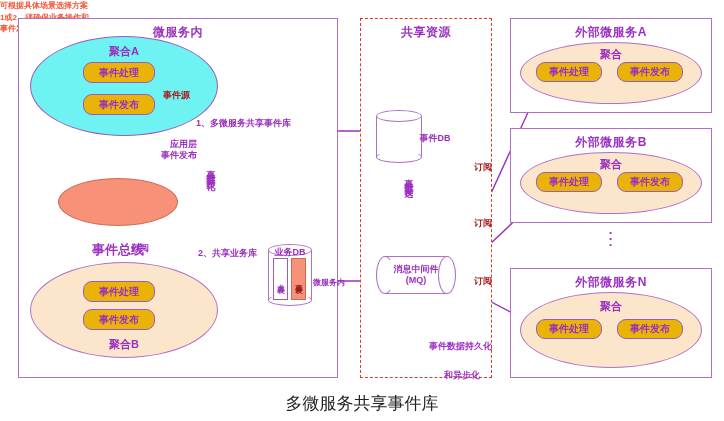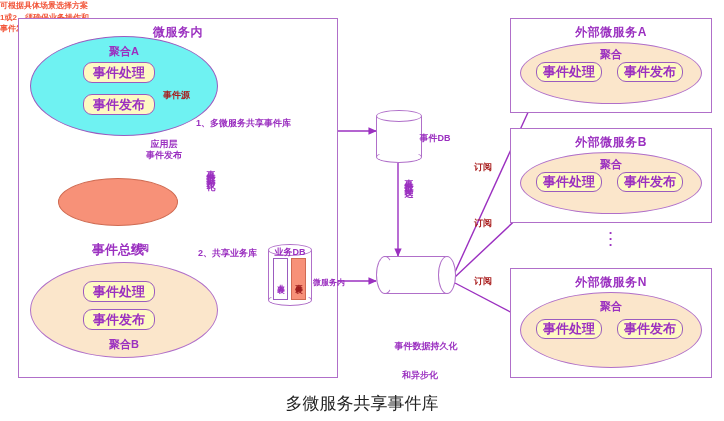--- a/index.html
+++ b/index.html
@@ -31,36 +31,36 @@
 
   .ell-label{
     position:absolute;width:100%;text-align:center;left:0;
     font-size:11px;font-weight:bold;color:#9b30c0;
   }
   .ell-label.top{top:7px;}
   .ell-label.bottom{bottom:5px;}
 
   
   .pill{
-    position:absolute;background:#fef9c3;border:1.2px solid #9b5bbf;border-radius:9px;
+    position:absolute;background:#eab308;border:1.2px solid #9b5bbf;border-radius:9px;
     display:flex;align-items:center;justify-content:center;
-    font-size:13px;font-weight:bold;color:#9b30c0;box-sizing:border-box;
+    font-size:10px;font-weight:bold;color:#9b30c0;box-sizing:border-box;
     white-space:nowrap;
   }
 
   .bus-label{
     position:absolute;width:100%;text-align:center;top:50%;left:0;transform:translateY(-50%);
     font-size:13px;font-weight:bold;color:#9b30c0;margin-top:48px;
   }
 
   
   .t{position:absolute;font-size:9px;font-weight:bold;color:#9b30c0;white-space:nowrap;line-height:1.25;}
   .t-dark{color:#a81b1b;}
   .t-red{color:#f2563a;font-weight:bold;font-size:8px;line-height:1.45;white-space:normal;}
-  .t-c{text-align:center;}
+  .t-c{text-align:right;}
   .vert{
     position:absolute;font-size:9px;font-weight:bold;color:#9b30c0;
     writing-mode:vertical-rl;text-orientation:upright;letter-spacing:2px;line-height:1.1;
   }
 
   
   .cyl{position:absolute;box-sizing:border-box;}
   .cyl .body{
     position:absolute;left:0;right:0;top:6px;bottom:6px;
     background:#ffffff;border-left:1.3px solid #b06fc9;border-right:1.3px solid #b06fc9;
@@ -195,36 +195,43 @@
     <div class="body"></div>
     <div class="cap-bot"></div>
     <div class="cap-top"></div>
     <div class="cyl-label" style="top:2px;">业务DB</div>
   </div>
   <div class="tbl-cell tbl-white" style="left:273px;top:258px;width:15px;height:42px;">业务表</div>
   <div class="tbl-cell tbl-red" style="left:291px;top:258px;width:15px;height:42px;">事件表</div>
 
   <div class="t" style="left:313px;top:278px;font-size:8px;">微服务内</div>
 
+  <div class="box-dashed" style="left:360px;top:18px;width:132px;height:360px;">
+    <div class="box-title">共享资源</div>
+  </div>
   <div class="t t-c" style="left:360px;top:341px;width:132px;">事件数据持久化</div>
   <div class="t t-c" style="left:360px;top:370px;width:120px;">和异步化</div>
 
   <div class="cyl" style="left:376px;top:110px;width:46px;height:53px;">
     <div class="body"></div>
     <div class="cap-bot"></div>
     <div class="cap-top"></div>
     <div class="cyl-label" style="top:22px;padding-left:36px;">事件DB</div>
   </div>
 
   <div class="vert" style="left:403px;top:172px;height:76px;">事件数据发送</div>
 
   <div class="hcyl" style="left:376px;top:256px;width:80px;height:38px;">
     <div class="hbody"></div>
     <div class="hcap-l"></div>
     <div class="hcap-r"></div>
+    <div class="hlabel">
+      <span>消息中间件</span><br>
+      <span>(MQ)</span>
+    </div>
   </div>
 
   <div class="t t-dark" style="left:474px;top:162px;">订阅</div>
   <div class="t t-dark" style="left:474px;top:218px;">订阅</div>
   <div class="t t-dark" style="left:474px;top:276px;">订阅</div>
 
   <div class="box" style="left:510px;top:18px;width:202px;height:95px;">
     <div class="box-title">外部微服务A</div>
   </div>
   <div class="ell ell-cream" style="left:520px;top:42px;width:182px;height:62px;">

